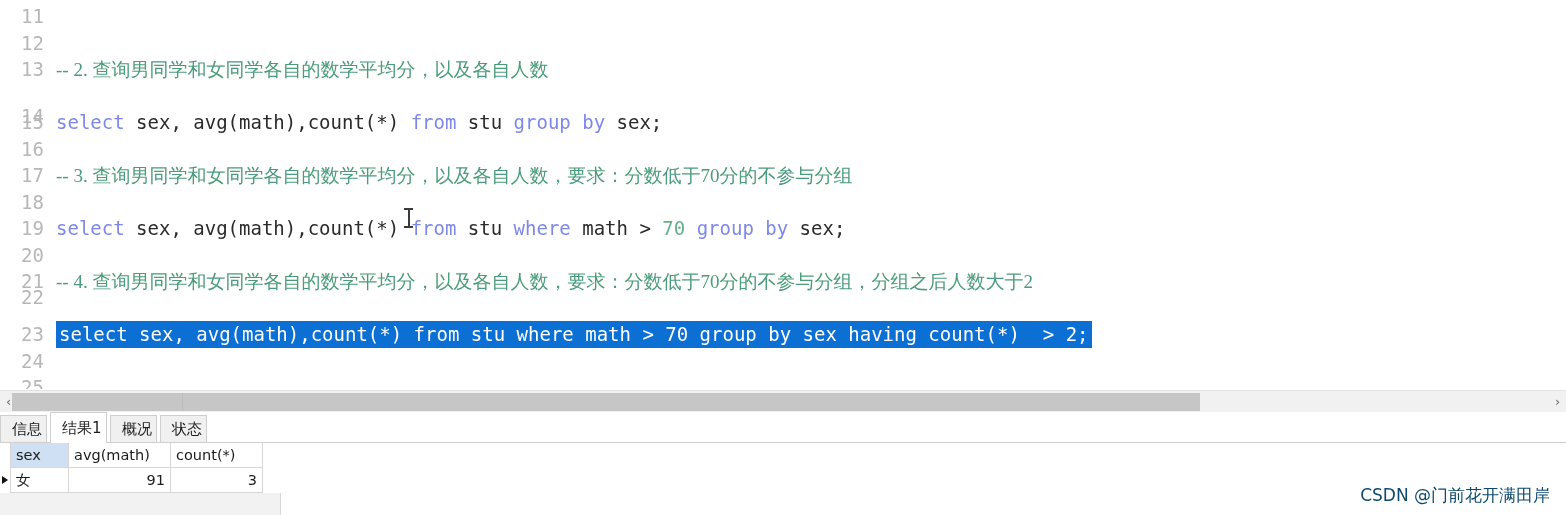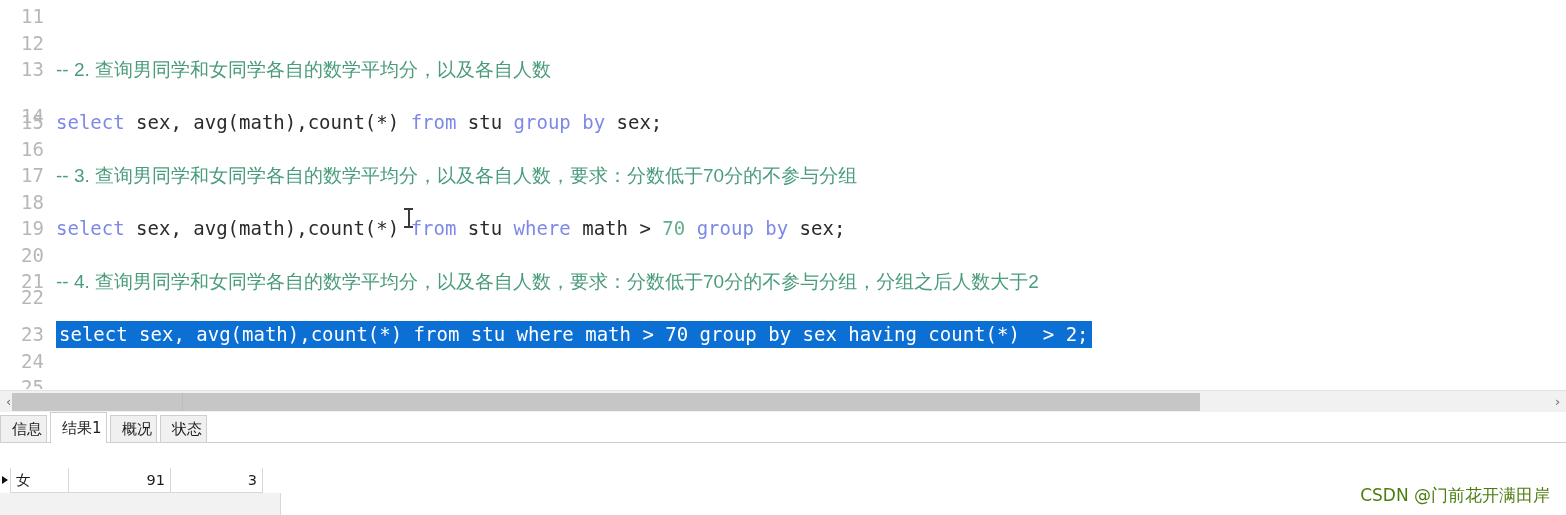--- a/index.html
+++ b/index.html
@@ -46,21 +46,21 @@
     position: absolute;
     left: 56px;
     font-family: "DejaVu Sans Mono", monospace;
     font-size: 19px;
     line-height: 26.5px;
     white-space: pre;
     color: #2b2b2b;
   }
   .kw   { color: #7d88e8; }
   .num  { color: #64b08a; }
-  .cmt  { color: #4a9c7b; font-family: Liberation Sans, sans-serif; font-size: 19px; }
+  .cmt  { color: #4a9c7b; font-family: Liberation Serif, serif; font-size: 19px; }
   .sel-line .code-text {
     background: #0c6fd4;
     color: #ffffff;
     padding: 0 3px;
   }
 
   
   #mouse-cursor {
     position: absolute;
     left: 403px;
@@ -212,21 +212,21 @@
     background: #f2f2f2;
     border-right: 1px solid #d7d7d7;
   }
 
   
   #watermark {
     position: absolute;
     right: 16px;
     bottom: 8px;
     font-size: 17px;
-    color: #4d7c0f;
+    color: #0c4a6e;
     font-family: "DejaVu Sans", sans-serif;
     white-space: nowrap;
   }
 </style>
 </head>
 <body>
 
 <div id="editor">
   <div id="code-lines">
       <div class="code-line" style="top: 3px;"><div class="gutter">11</div></div>
@@ -263,20 +263,26 @@
 
 <div id="tabbar">
     <div class="tab" style="left: 0px; width: 47px;">信息</div>
     <div class="tab active" style="left: 50px; width: 57px;">结果1</div>
     <div class="tab" style="left: 110px; width: 47px;">概况</div>
     <div class="tab" style="left: 160px; width: 47px;">状态</div>
   </div>
 
 <div id="resultgrid">
   <div id="grid-blank"></div>
+<div class="row header-row" style="top: 0px;">
+      <div class="rowmark"></div>
+      <div class="cell sel" style="left: 11px; width: 58px;">sex</div>
+      <div class="cell" style="left: 69px; width: 102px;">avg(math)</div>
+      <div class="cell" style="left: 171px; width: 92px;">count(*)</div>
+    </div>
     <div class="row data-row" style="top: 25px;">
       <div class="rowmark">
         <div class="caret-mark"></div>
       </div>
       <div class="cell" style="left: 11px; width: 58px;">女</div>
       <div class="cell numeric" style="left: 69px; width: 102px;">91</div>
       <div class="cell numeric" style="left: 171px; width: 92px;">3</div>
     </div>
   </div>
 

